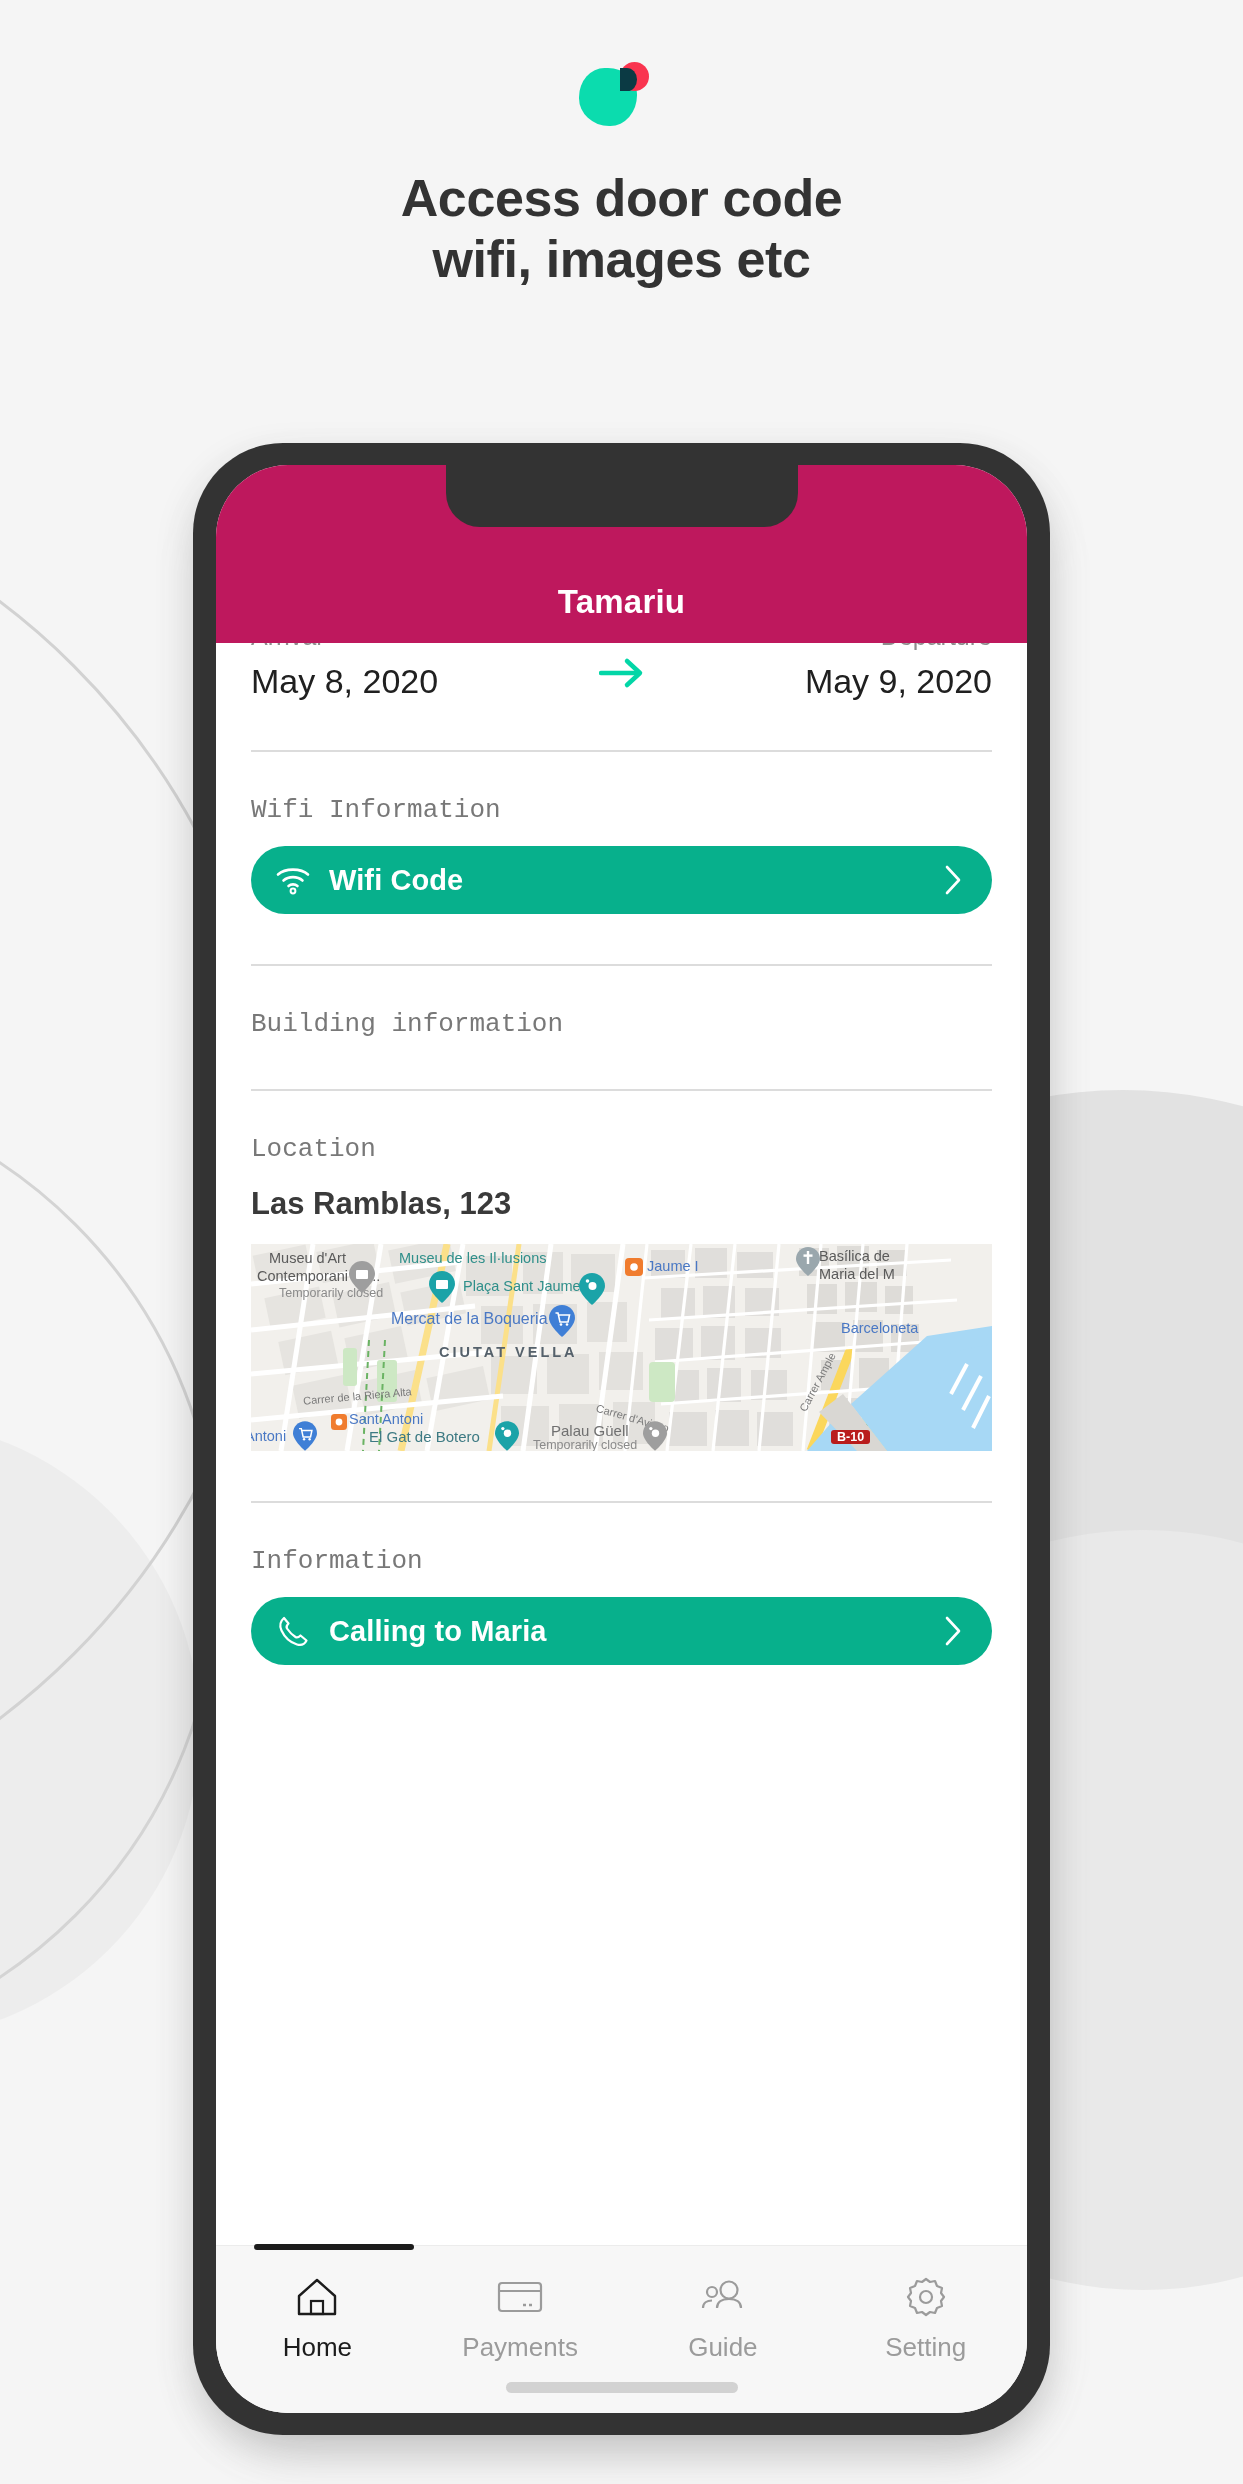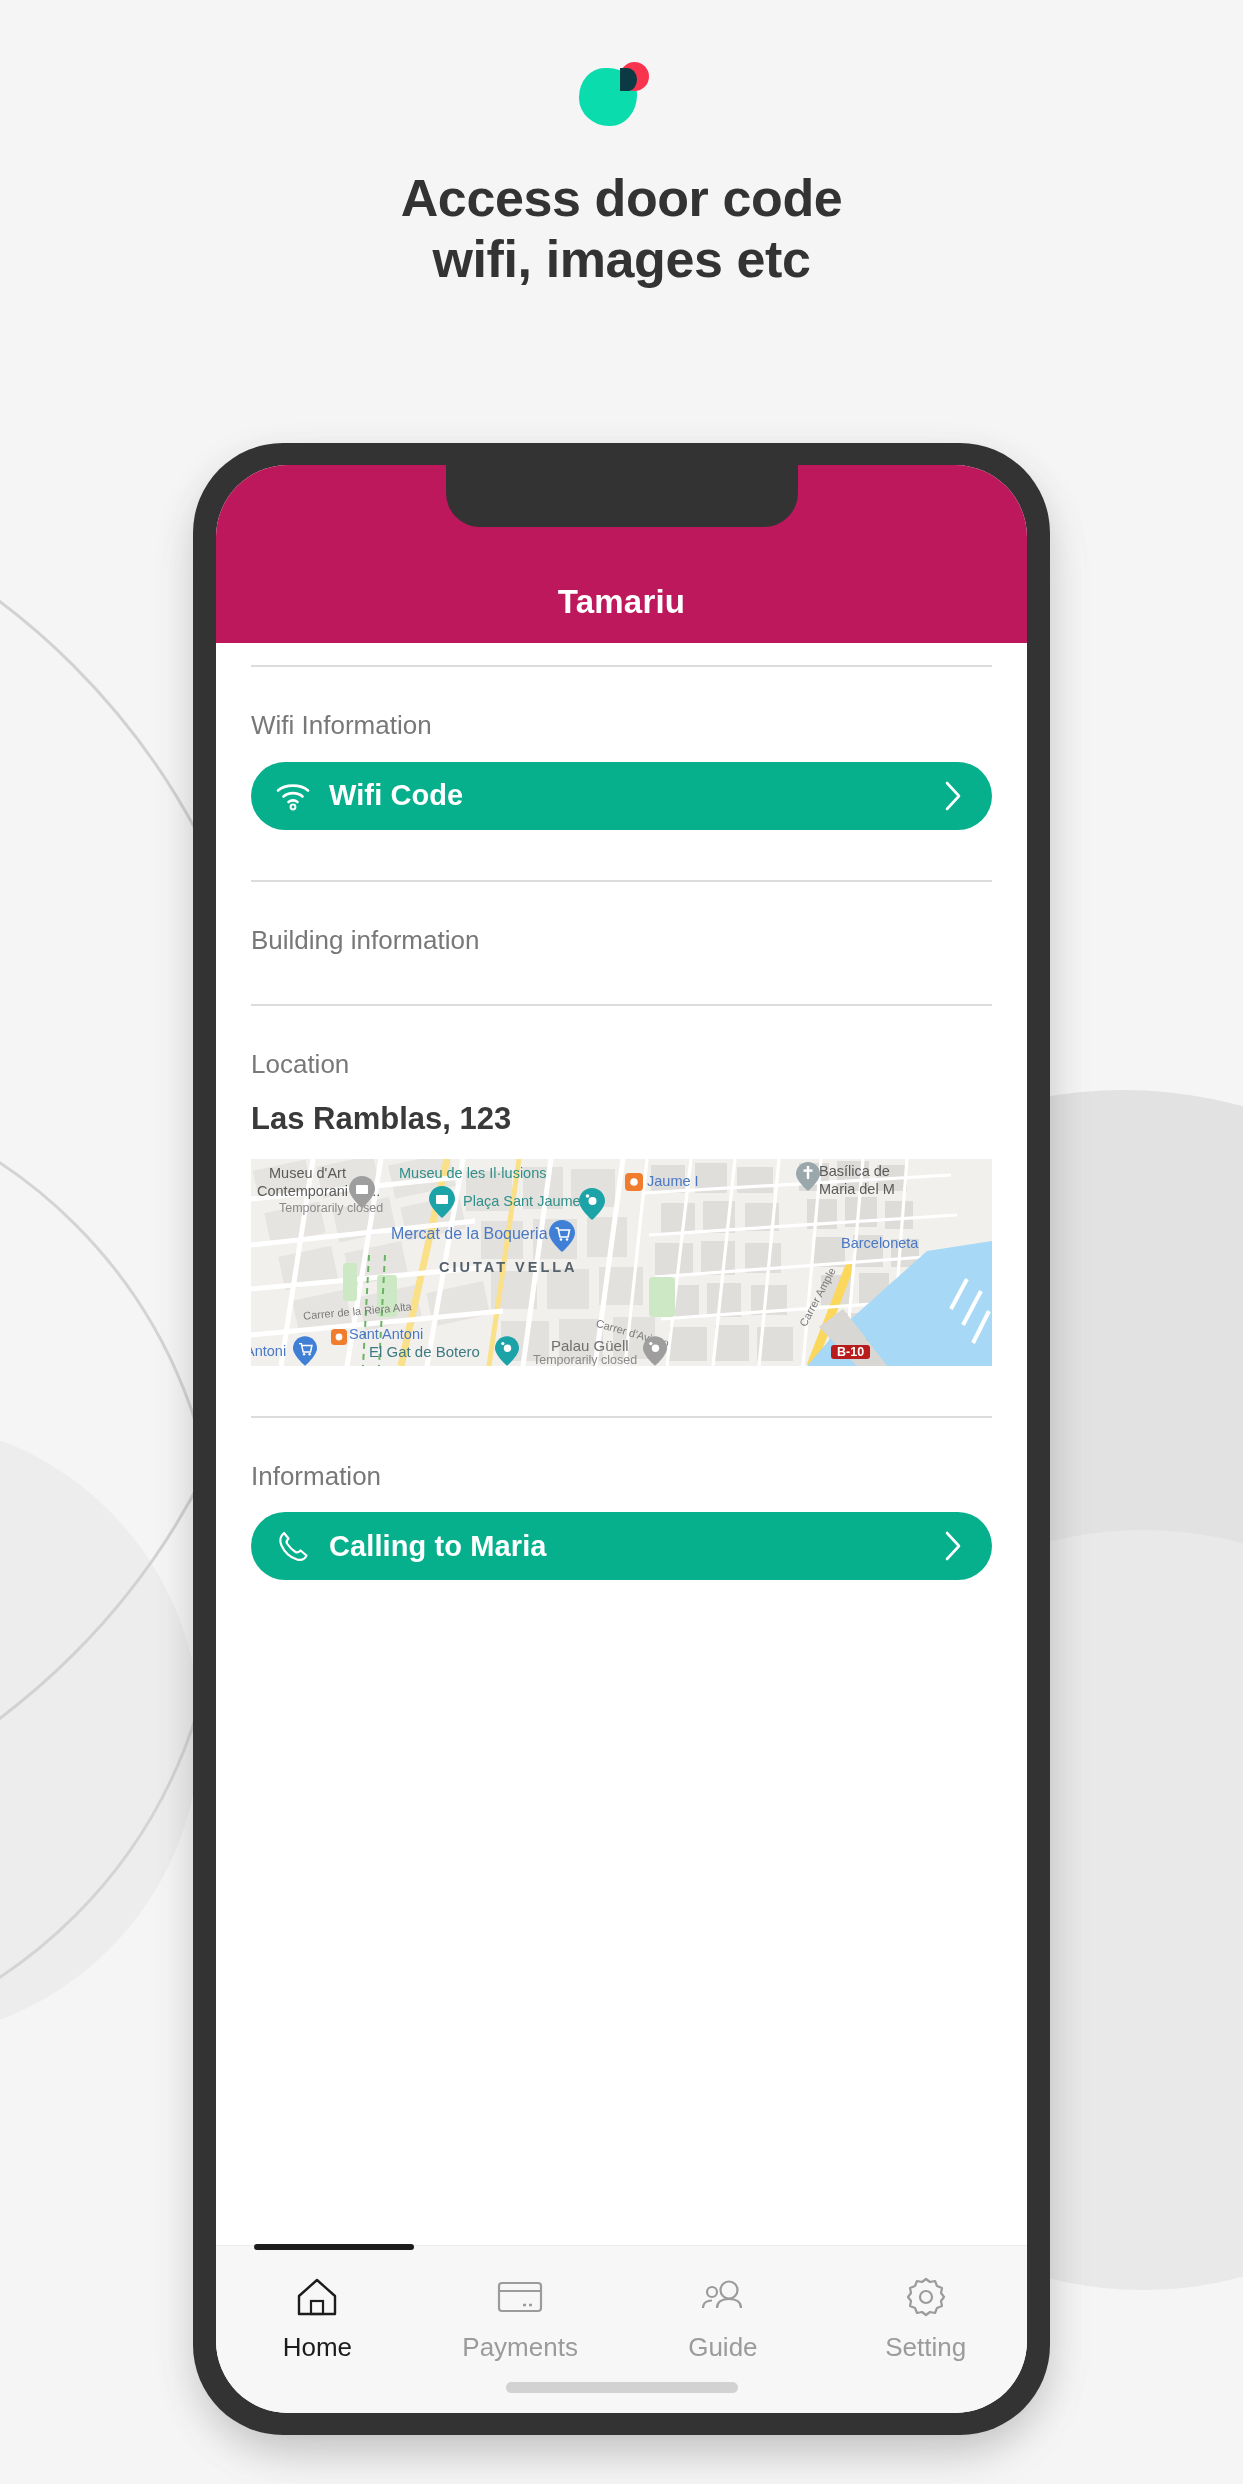--- a/index.html
+++ b/index.html
@@ -208,20 +208,21 @@
     background: #dcdcdc;
     margin: 50px 0 0 0;
   }
 
   .section { padding-top: 44px; }
   .section-label {
     font-size: 26px;
     color: #787878;
     margin-bottom: 22px;
     line-height: 1.1;
+    font-family: Liberation Mono, monospace;
   }
   .section-value {
     font-size: 31px;
     color: #3a3a3a;
     font-weight: bold;
     margin-top: 2px;
   }
 
   
   .pill {
@@ -338,20 +339,36 @@
 
       <div class="notch"></div>
 
       <div class="app-header">
         <div class="app-title">Tamariu</div>
       </div>
 
       <div class="app-body">
         <div class="scroll-inner">
 
+          <div class="stay-row">
+            <div class="stay-col">
+              <div class="stay-label">Arrival</div>
+              <div class="stay-date">May 8, 2020</div>
+            </div>
+            <div class="stay-arrow">
+              <svg width="46" height="34" viewBox="0 0 46 34">
+                <path d="M2 17 H40" stroke="#03D6A7" stroke-width="4.5" stroke-linecap="round" fill="none"></path>
+                <path d="M28 5 L41 17 L28 29" stroke="#03D6A7" stroke-width="4.5" stroke-linecap="round" stroke-linejoin="round" fill="none"></path>
+              </svg>
+            </div>
+            <div class="stay-col right">
+              <div class="stay-label">Departure</div>
+              <div class="stay-date">May 9, 2020</div>
+            </div>
+          </div>
 
           <div class="divider"></div>
 
           <div class="section">
             <div class="section-label">Wifi Information</div>
             <div class="pill">
               <span class="pill-icon">
                 <svg width="36" height="30" viewBox="0 0 36 30">
                   <path d="M3 9.5 C10 3, 26 3, 33 9.5" stroke="#fff" stroke-width="2.6" fill="none" stroke-linecap="round"></path>
                   <path d="M8.5 15.5 C13.5 11, 22.5 11, 27.5 15.5" stroke="#fff" stroke-width="2.6" fill="none" stroke-linecap="round"></path>

